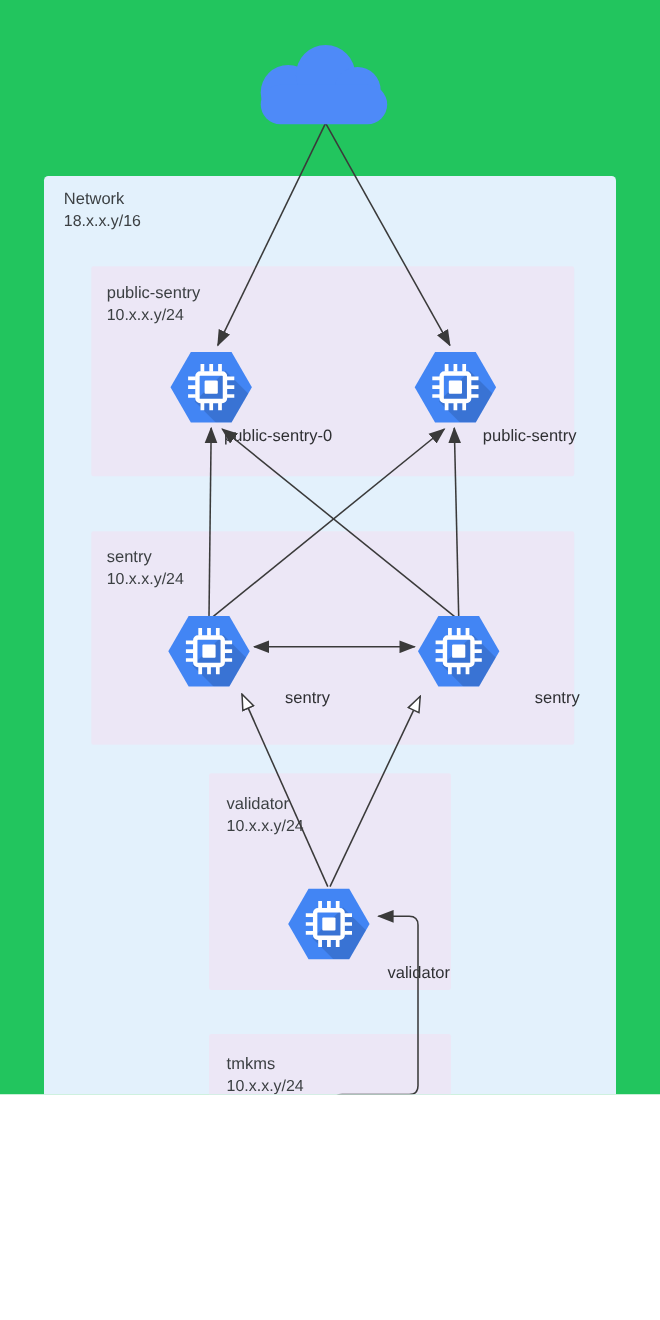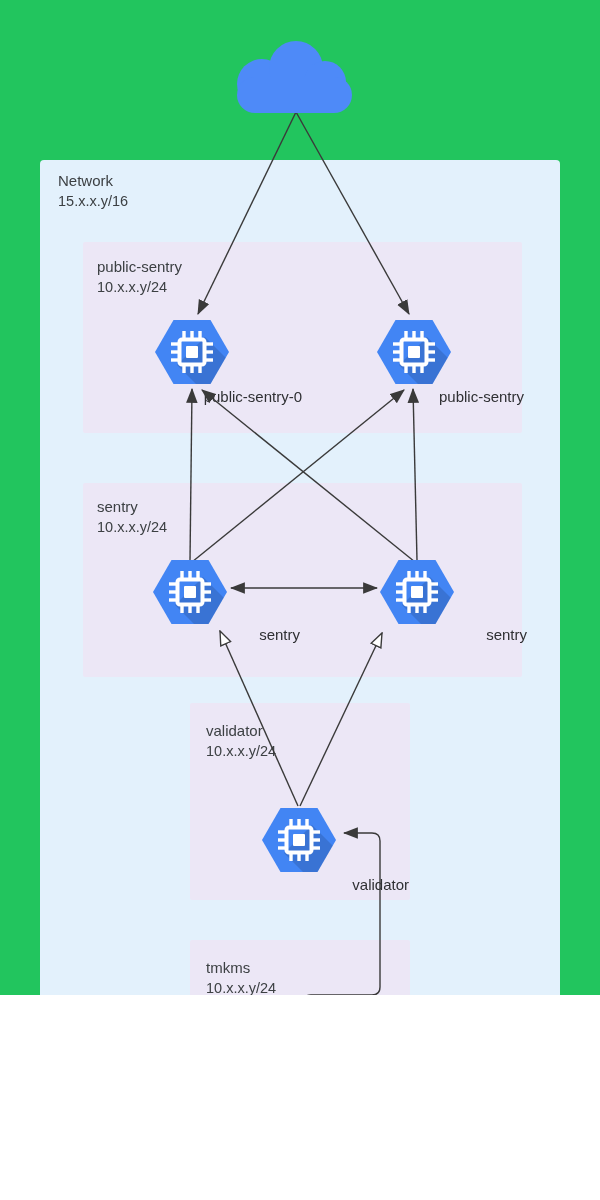--- a/index.html
+++ b/index.html
@@ -75,21 +75,21 @@
 <div class="canvas">
 
   <div class="net-box"></div>
   <div class="subnet-box sb-public-sentry"></div>
   <div class="subnet-box sb-sentry"></div>
   <div class="subnet-box sb-validator"></div>
   <div class="subnet-box sb-tmkms"></div>
 
   <div class="box-label lbl-network">
     <div class="box-title">Network</div>
-    <div class="box-cidr">15.x.x.y/16</div>
+    <div class="box-cidr">18.x.x.y/16</div>
   </div>
   <div class="box-label lbl-public-sentry">
     <div class="box-title">public-sentry</div>
     <div class="box-cidr">10.x.x.y/24</div>
   </div>
   <div class="box-label lbl-sentry">
     <div class="box-title">sentry</div>
     <div class="box-cidr">10.x.x.y/24</div>
   </div>
   <div class="box-label lbl-validator">

